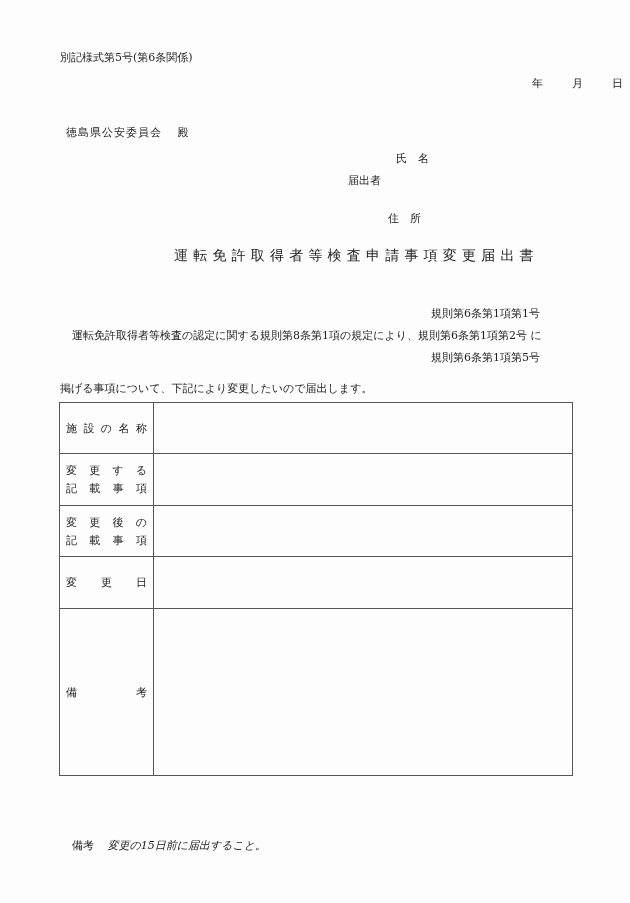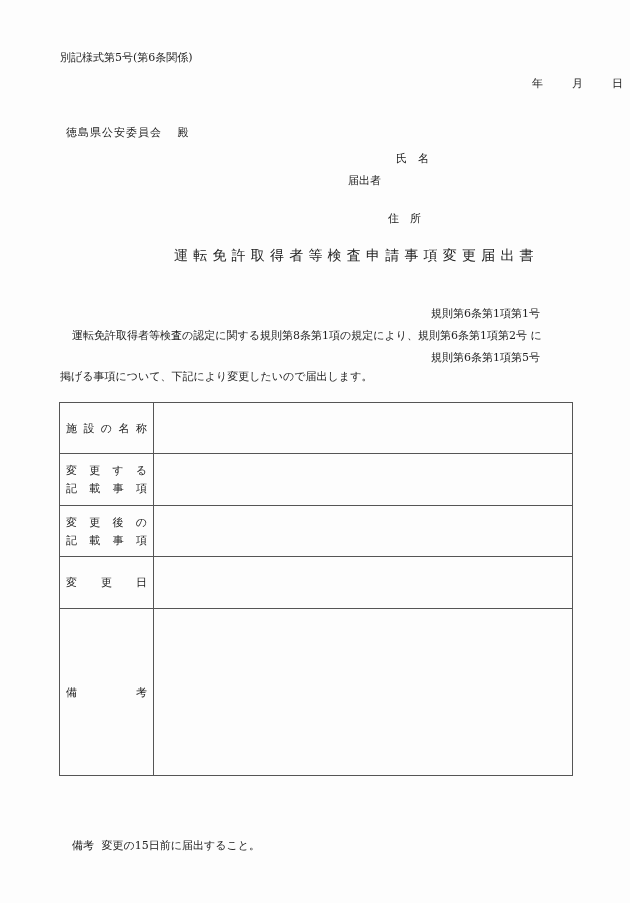--- a/index.html
+++ b/index.html
@@ -39,21 +39,21 @@
 <div class="abs" style="left:440px;top:192px;width:130px;height:16px;"></div>
 
 <div class="abs form-title" style="left:174px;top:247px;">運転免許取得者等検査申請事項変更届出書</div>
 
 <div class="abs" style="left:431px;top:306px;">規則第6条第1項第1号</div>
 <div class="abs" style="left:72px;top:328px;">
   <span>運転免許取得者等検査の認定に関する規則第8条第1項の規定により、</span><span>規則第6条第1項第2号</span>
   <span>に</span>
 </div>
 <div class="abs" style="left:431px;top:350px;text-align:center;">規則第6条第1項第5号</div>
-<div class="abs" style="left:60px;top:369px;">掲げる事項について、下記により変更したいので届出します。</div>
+<div class="abs" style="left:60px;top:381px;">掲げる事項について、下記により変更したいので届出します。</div>
 
 <table class="form">
   <tbody>
       <tr style="height:51px;">
     <td class="label">
       <div class="spread">
         <span>施</span>
         <span>設</span>
         <span>の</span>
         <span>名</span>
@@ -117,14 +117,14 @@
         <span>考</span>
       </div>
     </td>
     <td></td>
   </tr>
 </tbody>
   </table>
 
 <div class="abs" style="left:72px;top:838px;">
   <span>備考</span>
-  <span style="margin-left:4px;">変更の15日前に届出すること。</span>
+  <span style="margin-left:10px;font-style:italic;">変更の15日前に届出すること。</span>
 </div>
 
 </body></html>

